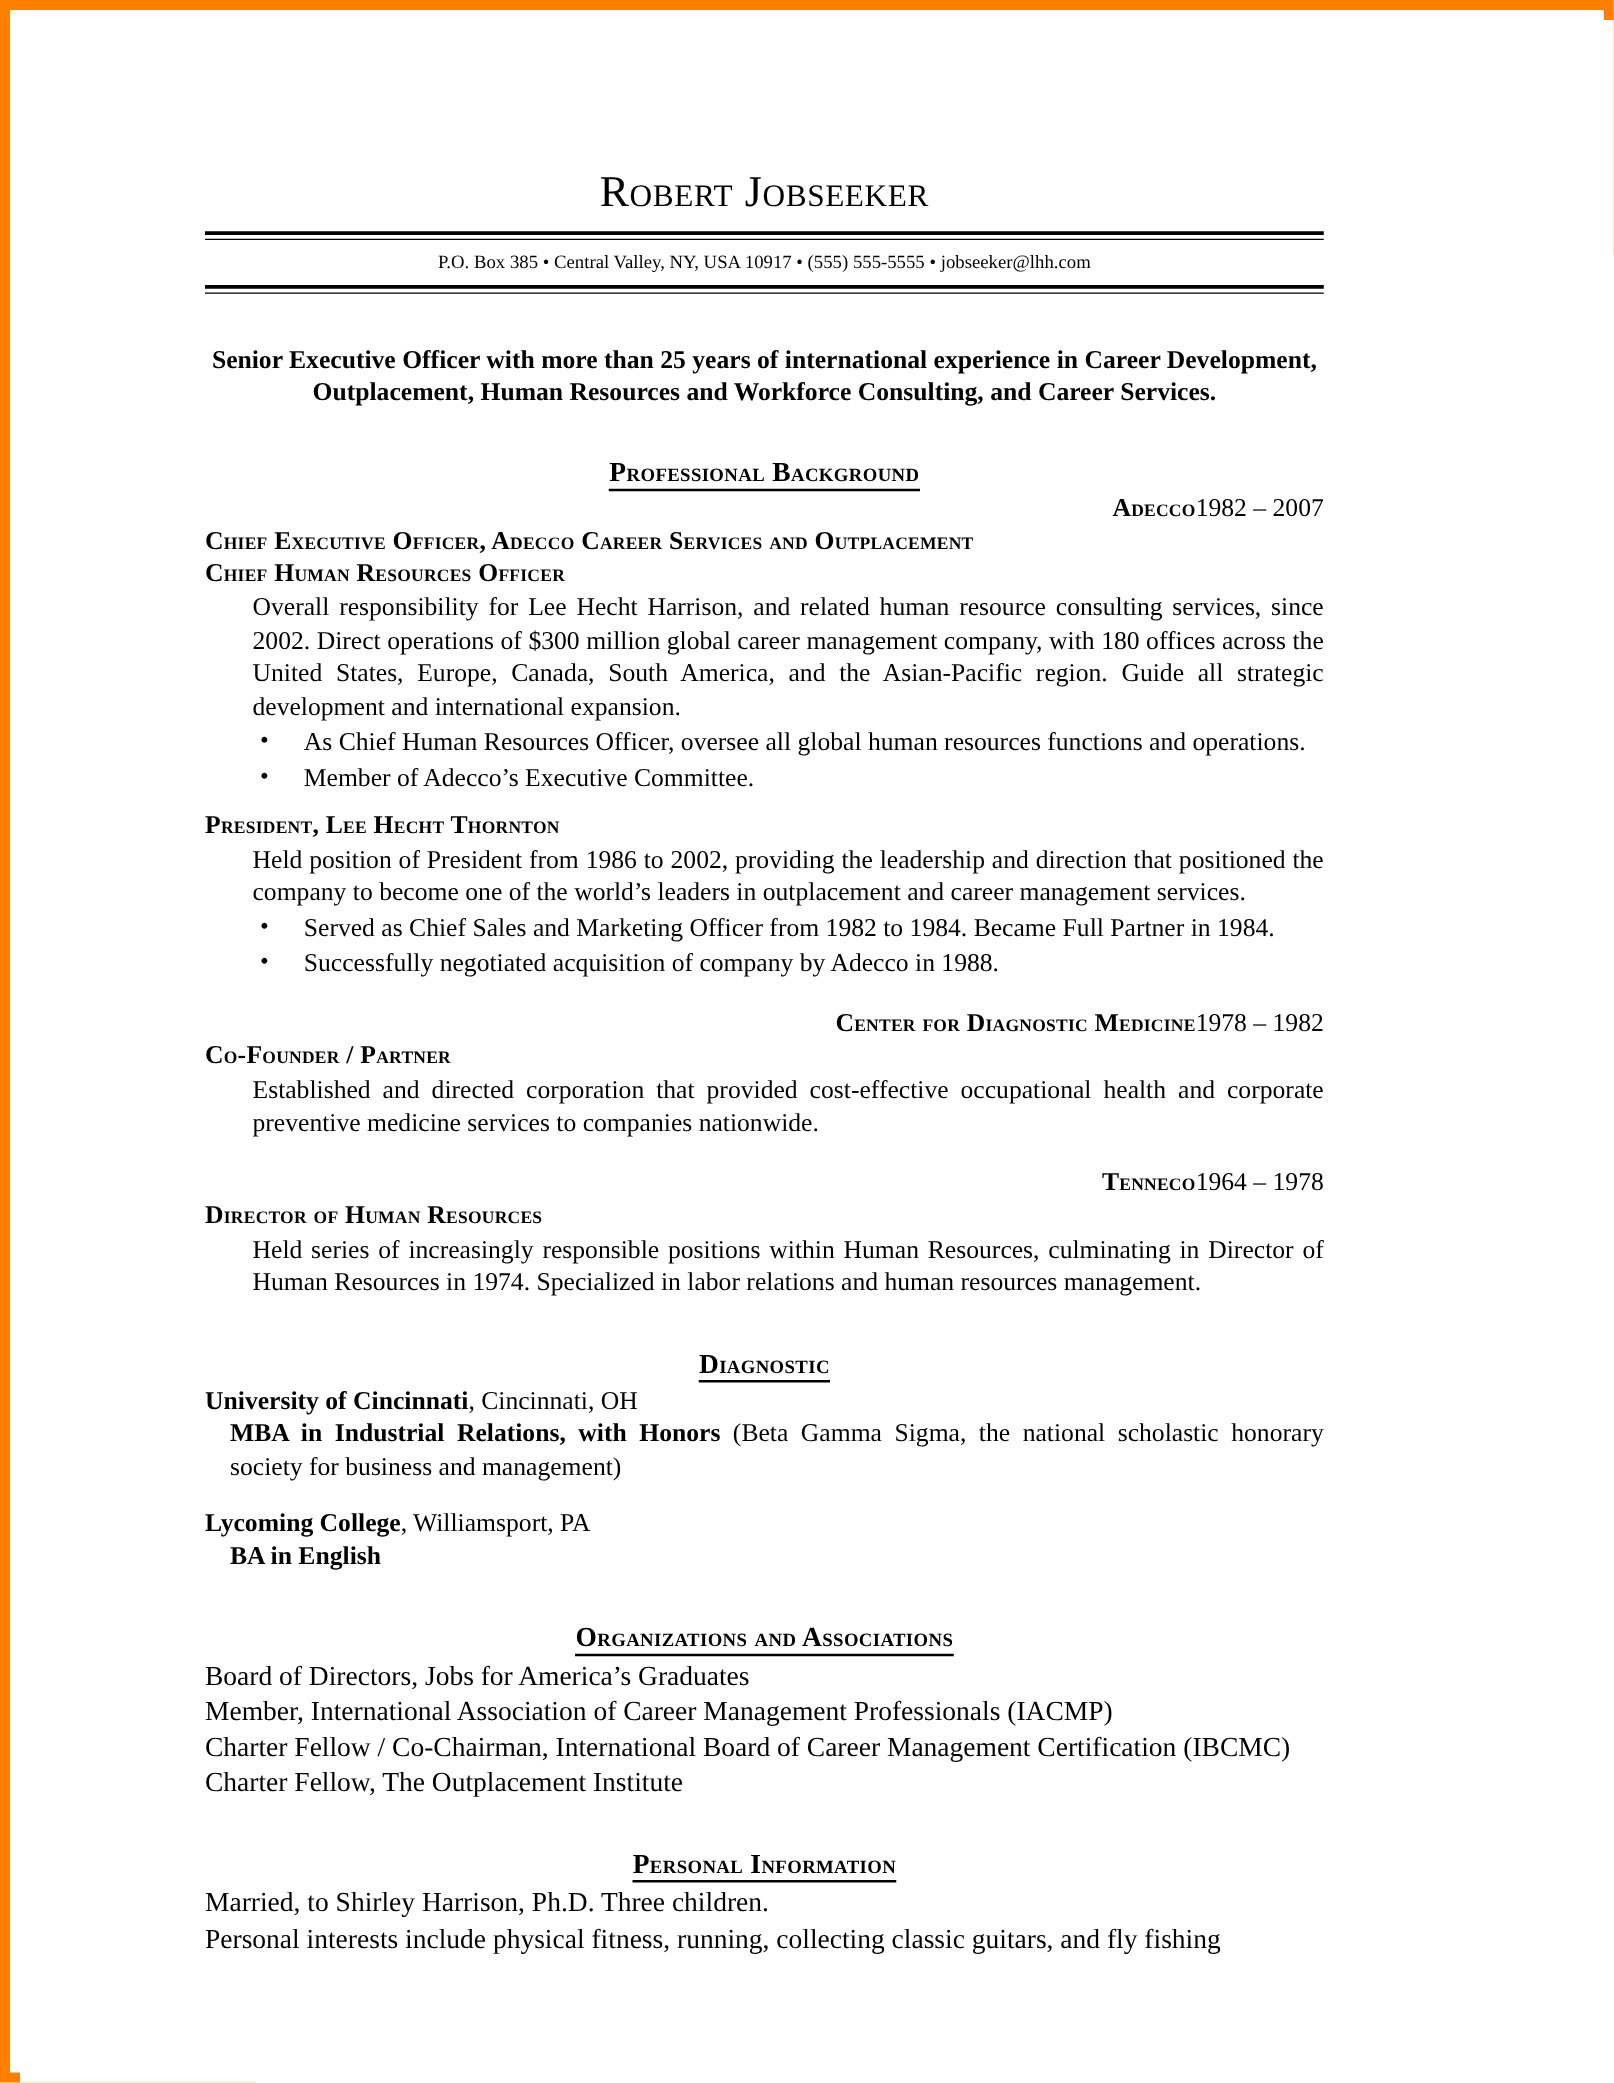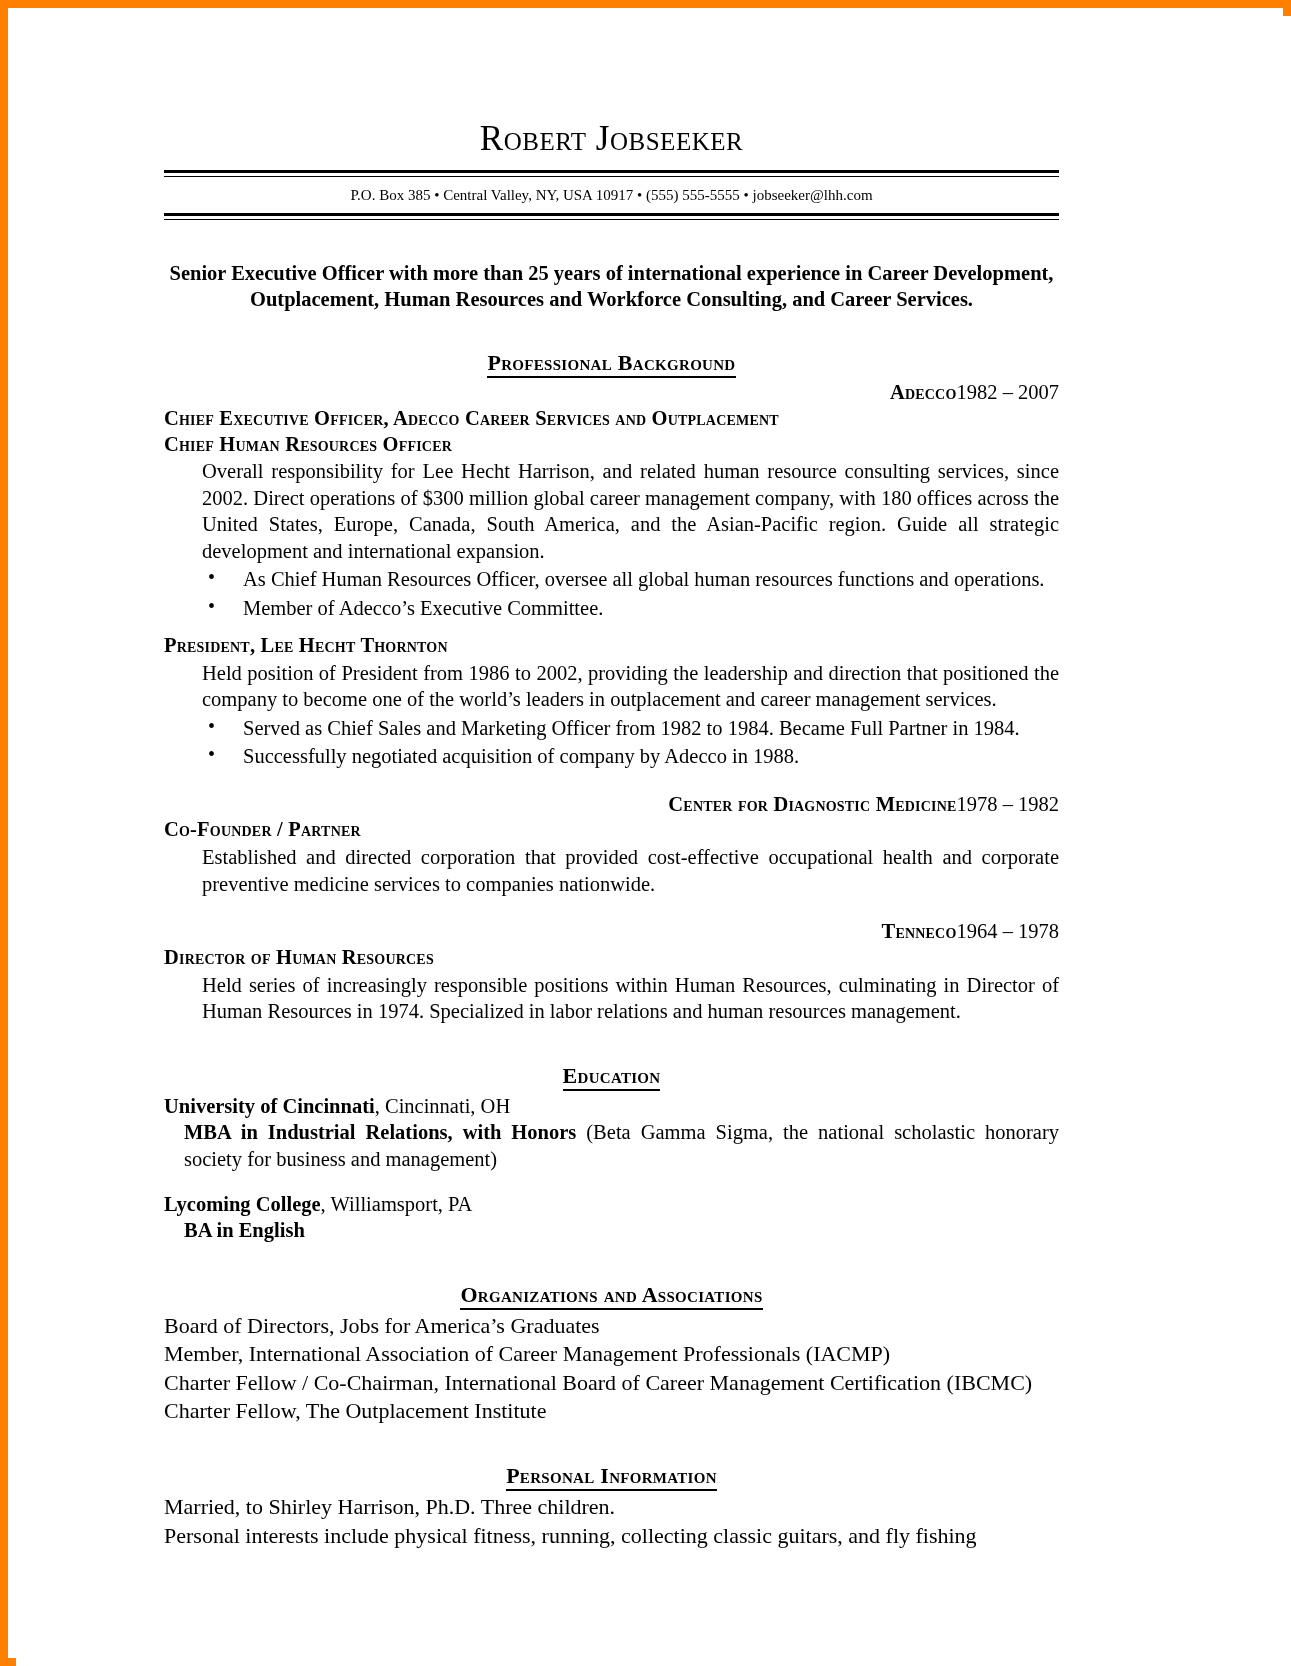--- a/index.html
+++ b/index.html
@@ -32,21 +32,21 @@
     top: 8px;
     width: 1275px;
     height: 1650px;
     background: #ffffff;
     box-sizing: border-box;
   }
 
   #doc {
     position: absolute;
     left: 148px;
-    top: 0;
+    top: 15px;
     width: 895px;
   }
 
   
   .name-title {
     text-align: center;
     font-size: 35px;
     font-variant: small-caps;
     letter-spacing: 0.5px;
     line-height: 1.1;
@@ -238,21 +238,21 @@
       <div class="job">
         <div class="company-row">
           <div>Tenneco</div>
           <div class="company-dates">1964 – 1978</div>
         </div>
         <div class="job-title">Director of Human Resources</div>
         <div class="job-desc">Held series of increasingly responsible positions within Human Resources, culminating in Director of Human Resources in 1974.  Specialized in labor relations and human resources management.</div>
       </div>
 
       <div class="section-head">
-        <span>Education</span>
+        <span>Diagnostic</span>
       </div>
 
       <div class="edu-entry">
         <div class="edu-school"><b>University of Cincinnati</b><span>, Cincinnati, OH</span></div>
         <div class="edu-degree"><b>MBA in Industrial Relations, with Honors</b><span> (Beta Gamma Sigma, the national scholastic honorary society for business and management)</span></div>
       </div>
 
       <div class="edu-entry">
         <div class="edu-school"><b>Lycoming College</b><span>, Williamsport, PA</span></div>
         <div class="edu-degree"><b>BA in English</b><span></span></div>

